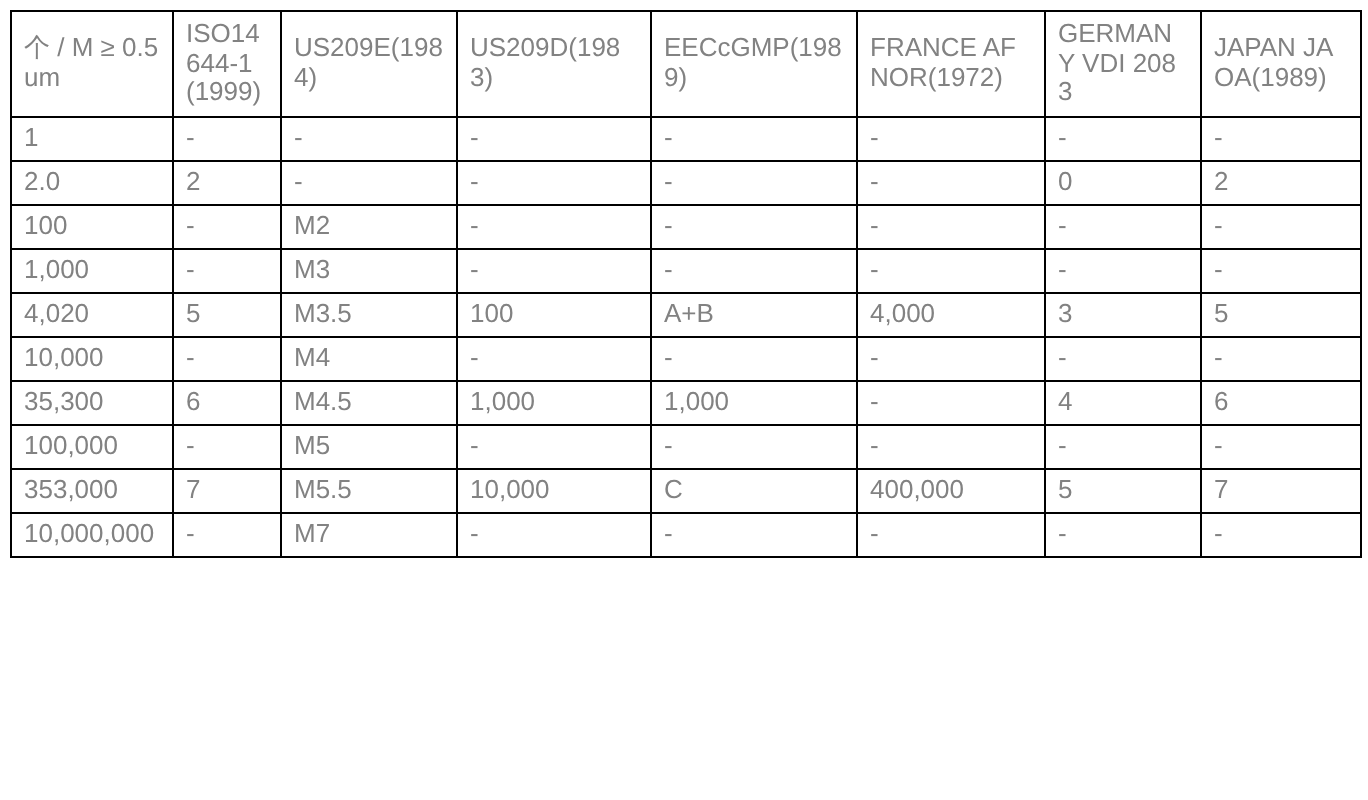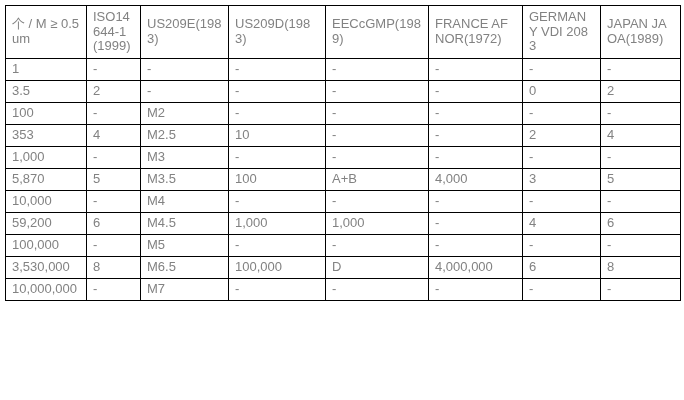--- a/index.html
+++ b/index.html
@@ -43,128 +43,118 @@
       <col style="width:97px">
     <col style="width:103px">
       <col style="width:94px">
       <col style="width:78px">
       <col style="width:80px">
   </colgroup>
   <thead>
     <tr>
       <th>个 / M ≥ 0.5um</th>
       <th>ISO14644-1(1999)</th>
-      <th>US209E(1983)</th>
+      <th>US209E(1984)</th>
       <th>US209D(1983)</th>
       <th>EECcGMP(1989)</th>
       <th>FRANCE AFNOR(1972)</th>
       <th>GERMANY VDI 2083</th>
       <th>JAPAN JAOA(1989)</th>
     </tr>
   </thead>
   <tbody>
     <tr>
       <td>1</td>
         <td>-</td>
         <td>-</td>
         <td>-</td>
         <td>-</td>
         <td>-</td>
         <td>-</td>
         <td>-</td>
     </tr>
     <tr>
-      <td>3.5</td>
+      <td>2.0</td>
         <td>2</td>
         <td>-</td>
         <td>-</td>
         <td>-</td>
         <td>-</td>
         <td>0</td>
         <td>2</td>
     </tr>
     <tr>
       <td>100</td>
         <td>-</td>
         <td>M2</td>
         <td>-</td>
         <td>-</td>
         <td>-</td>
         <td>-</td>
         <td>-</td>
     </tr>
     <tr>
-      <td>353</td>
-        <td>4</td>
-        <td>M2.5</td>
-        <td>10</td>
-        <td>-</td>
-        <td>-</td>
-        <td>2</td>
-        <td>4</td>
-    </tr>
-    <tr>
       <td>1,000</td>
         <td>-</td>
         <td>M3</td>
         <td>-</td>
         <td>-</td>
         <td>-</td>
         <td>-</td>
         <td>-</td>
     </tr>
     <tr>
-      <td>5,870</td>
+      <td>4,020</td>
         <td>5</td>
         <td>M3.5</td>
         <td>100</td>
         <td>A+B</td>
         <td>4,000</td>
         <td>3</td>
         <td>5</td>
     </tr>
     <tr>
       <td>10,000</td>
         <td>-</td>
         <td>M4</td>
         <td>-</td>
         <td>-</td>
         <td>-</td>
         <td>-</td>
         <td>-</td>
     </tr>
     <tr>
-      <td>59,200</td>
+      <td>35,300</td>
         <td>6</td>
         <td>M4.5</td>
         <td>1,000</td>
         <td>1,000</td>
         <td>-</td>
         <td>4</td>
         <td>6</td>
     </tr>
     <tr>
       <td>100,000</td>
         <td>-</td>
         <td>M5</td>
         <td>-</td>
         <td>-</td>
         <td>-</td>
         <td>-</td>
         <td>-</td>
     </tr>
     <tr>
-      <td>3,530,000</td>
-        <td>8</td>
-        <td>M6.5</td>
-        <td>100,000</td>
-        <td>D</td>
-        <td>4,000,000</td>
-        <td>6</td>
-        <td>8</td>
+      <td>353,000</td>
+        <td>7</td>
+        <td>M5.5</td>
+        <td>10,000</td>
+        <td>C</td>
+        <td>400,000</td>
+        <td>5</td>
+        <td>7</td>
     </tr>
     <tr>
       <td>10,000,000</td>
         <td>-</td>
         <td>M7</td>
         <td>-</td>
         <td>-</td>
         <td>-</td>
         <td>-</td>
         <td>-</td>

